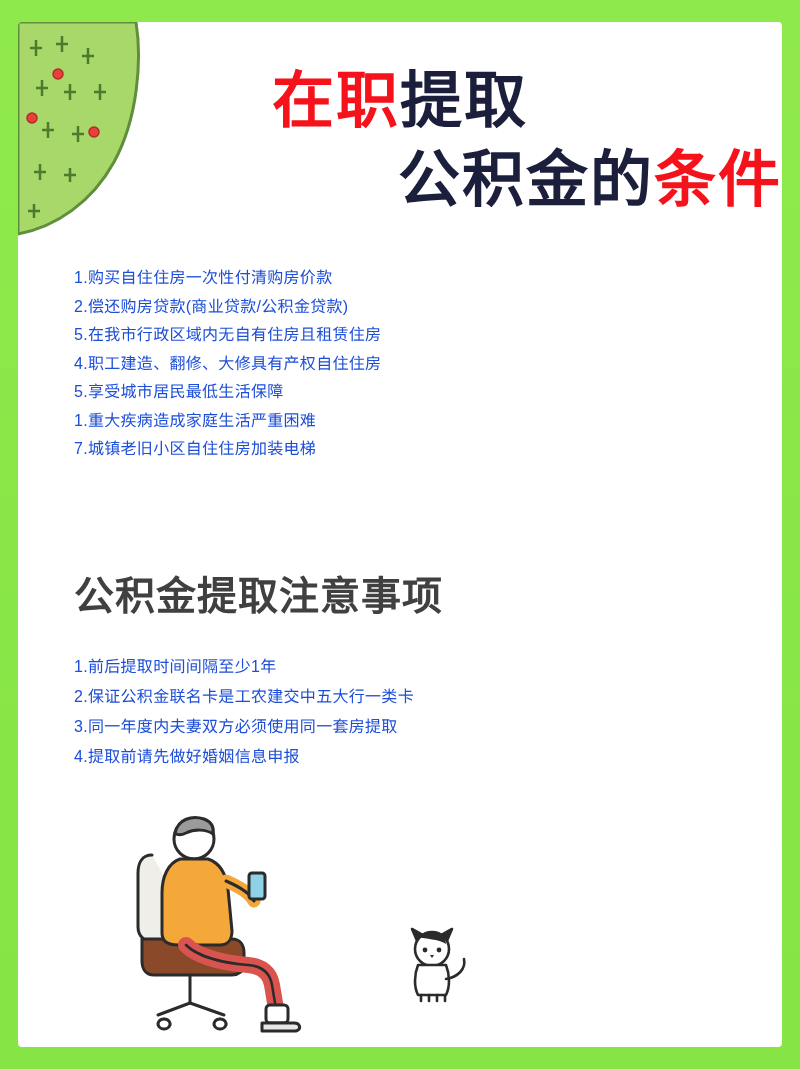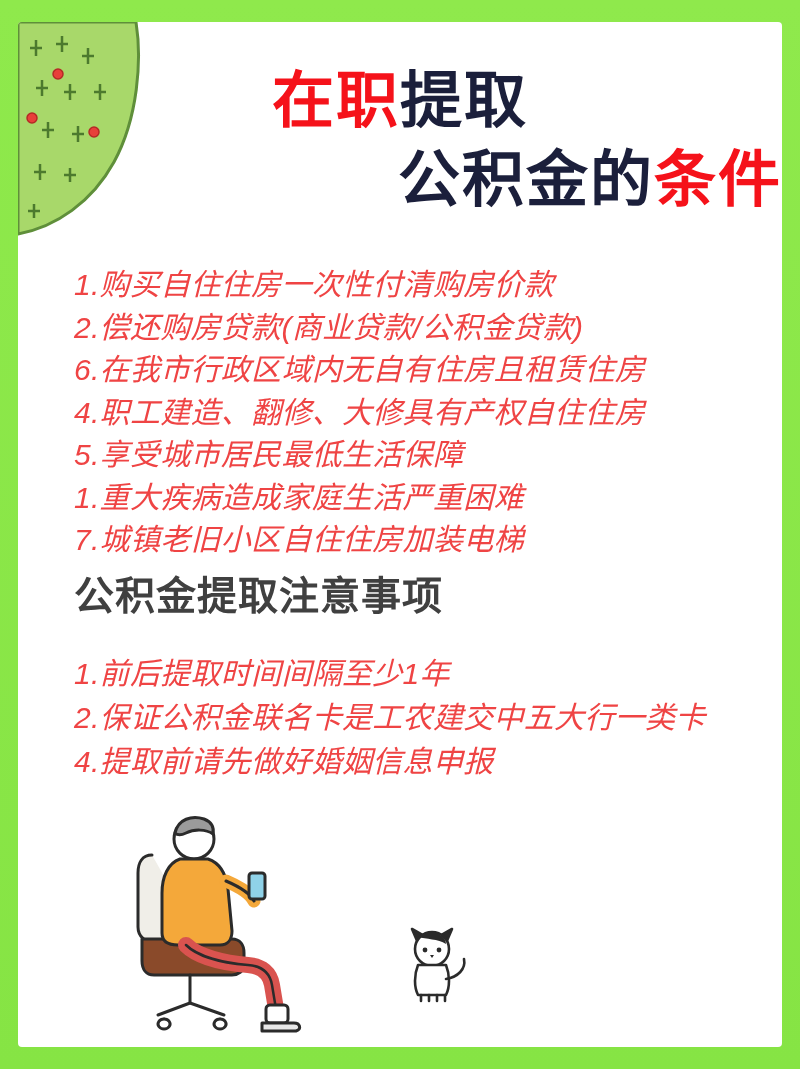--- a/index.html
+++ b/index.html
@@ -67,27 +67,26 @@
   .t-dark {
     color: #1b1f3b;
   }
   .list {
     position: absolute;
     left: 56px;
     top: 248px;
     width: 660px;
   }
   .list-item {
-    font-size: 30px;
-    color: #ef4444;
+    font-size: 16px;
+    color: #1d4ed8;
     line-height: 1.0;
     margin-bottom: 12.5px;
     letter-spacing: 0.3px;
     white-space: nowrap;
-    font-style: italic;
   }
   .section-head {
     position: absolute;
     left: 56px;
     top: 542px;
     font-size: 40px;
     font-weight: bold;
     color: #404040;
     letter-spacing: 1px;
   }
@@ -162,32 +161,33 @@
         <span class="t-red">在职</span><span class="t-dark">提取</span>
       </div>
       <div class="title-line title-line2">
         <span class="t-dark">公积金的</span><span class="t-red">条件</span>
       </div>
     </div>
 
     <div class="list">
       <div class="list-item">1.购买自住住房一次性付清购房价款</div>
       <div class="list-item">2.偿还购房贷款(商业贷款/公积金贷款)</div>
-      <div class="list-item">6.在我市行政区域内无自有住房且租赁住房</div>
+      <div class="list-item">5.在我市行政区域内无自有住房且租赁住房</div>
       <div class="list-item">4.职工建造、翻修、大修具有产权自住住房</div>
       <div class="list-item">5.享受城市居民最低生活保障</div>
       <div class="list-item">1.重大疾病造成家庭生活严重困难</div>
       <div class="list-item">7.城镇老旧小区自住住房加装电梯</div>
     </div>
 
     <div class="section-head">公积金提取注意事项</div>
 
     <div class="list2">
       <div class="list-item">1.前后提取时间间隔至少1年</div>
       <div class="list-item">2.保证公积金联名卡是工农建交中五大行一类卡</div>
+      <div class="list-item">3.同一年度内夫妻双方必须使用同一套房提取</div>
       <div class="list-item">4.提取前请先做好婚姻信息申报</div>
     </div>
 
     <svg class="art" viewBox="0 0 420 230">
       <g stroke="#2b2b2b" stroke-width="3" fill="none" stroke-linecap="round" stroke-linejoin="round">
 
         <path d="M24,48 C14,48 10,56 10,66 L10,120 C10,130 18,136 28,136 L74,136" fill="#f0eee8"></path>
 
         <path d="M14,132 L104,132 C112,132 116,138 116,146 L116,158 C116,164 110,168 104,168 L26,168 C18,168 14,162 14,154 Z" fill="#8a4a2a"></path>
 

